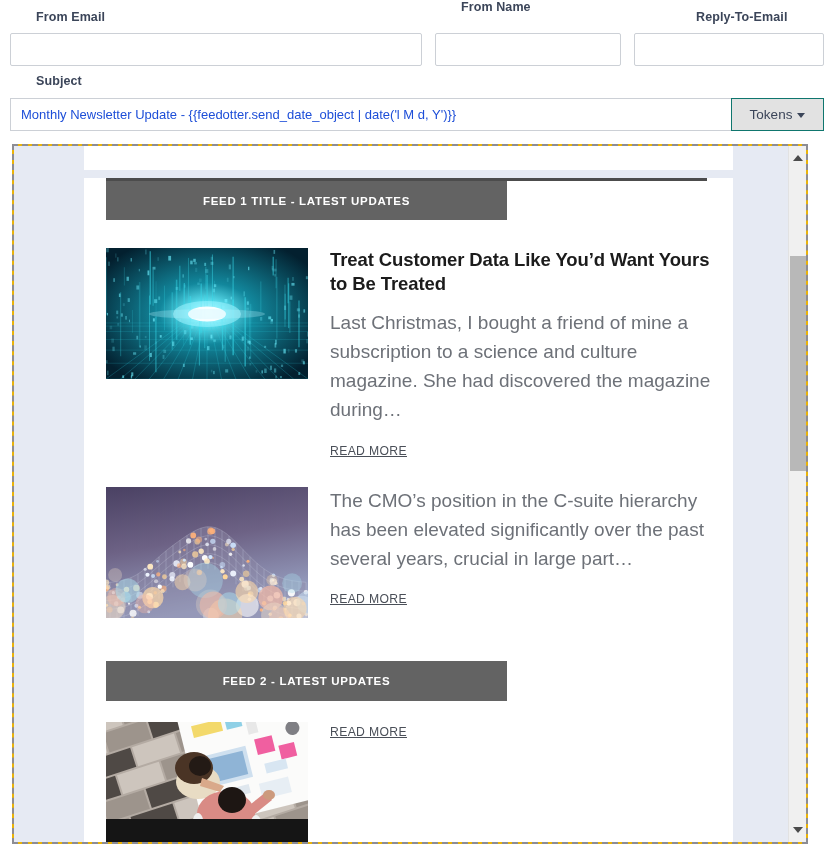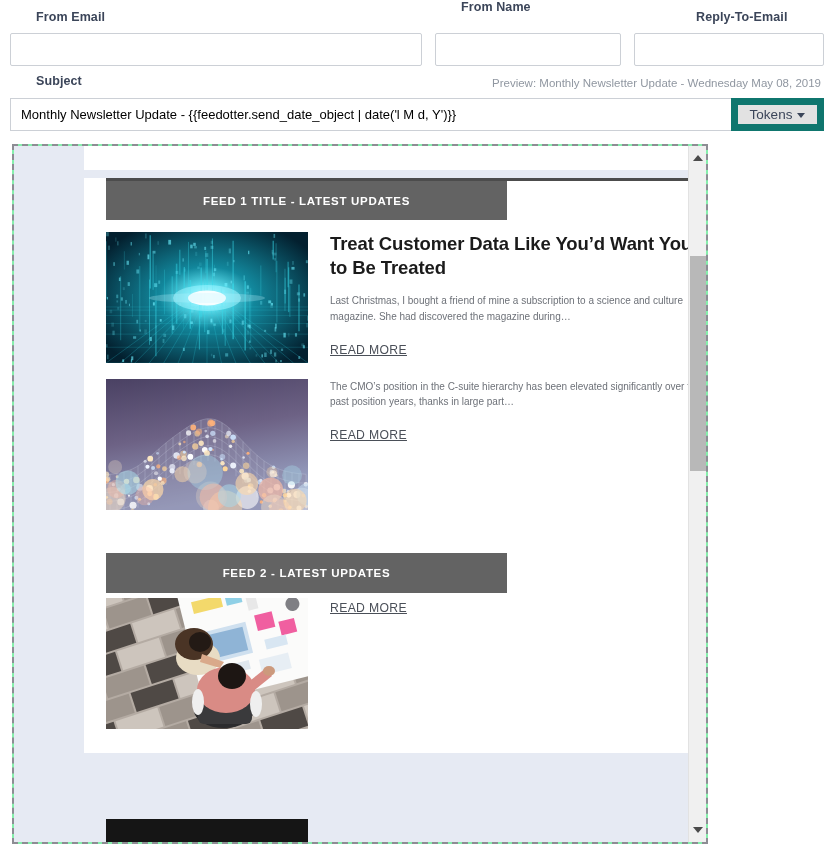--- a/index.html
+++ b/index.html
@@ -67,30 +67,30 @@
     display: flex;
   }
   #subject-input {
     position: relative;
     flex: 1 1 auto;
     height: 33px;
     border: 1px solid #ccd0d6;
     border-right: none;
     background: #ffffff;
     font-size: 13px;
-    color: #000000;
+    color: #1d4ed8;
     padding: 0 10px;
     font-family: "Liberation Sans", "DejaVu Sans", sans-serif;
     outline: none;
   }
   #tokens-button {
     flex: 0 0 93px;
     height: 33px;
     background: #e2e2e2;
-    border: 7px solid #0f766e;
+    border: 1px solid #0f766e;
     color: #3b4559;
     font-size: 13.5px;
     display: flex;
     align-items: center;
     justify-content: center;
     gap: 5px;
     cursor: pointer;
     user-select: none;
   }
   .caret-down {
@@ -100,23 +100,23 @@
     border-top: 5px solid #3b4559;
     display: inline-block;
     position: relative;
     top: 1px;
   }
 
   
   #preview-pane {
     position: absolute;
     left: 12px; top: 144px;
-    width: 696px; height: 700px;
+    width: 796px; height: 700px;
     border: 2px dashed #8d8d94;
-    background: #86efac;
+    background: #eab308;
     overflow: hidden;
     text-decoration: underline;
   }
   #preview-scroll-region {
     position: absolute;
     left: 0; top: 0;
     width: 790px; height: 696px;
     overflow: hidden;
     background: #e6eaf3;
   }
@@ -164,21 +164,21 @@
     color: #ffffff;
     font-size: 11.5px;
     font-weight: bold;
     letter-spacing: 0.7px;
     text-transform: uppercase;
   }
 
   
   .article {
     position: relative;
-    margin: 12px 0 0 22px;
+    margin: 28px 0 0 22px;
     width: 605px;
     min-height: 135px;
   }
   .article-thumb {
     position: absolute;
     left: 0; top: 0;
     width: 202px; height: 131px;
     overflow: hidden;
     background: #222;
   }
@@ -188,21 +188,21 @@
   }
   .article-title {
     font-size: 18.5px;
     font-weight: bold;
     color: #1b1b1b;
     line-height: 1.28;
     margin: 0 0 14px 0;
     letter-spacing: -0.1px;
   }
   .article-excerpt {
-    font-size: 10px;
+    font-size: 19px;
     color: #6d7178;
     line-height: 1.52;
     margin: 0 0 16px 0;
   }
   .read-more {
     font-size: 12.2px;
     color: #4a4f58;
     text-decoration: underline;
     letter-spacing: 0.35px;
     cursor: pointer;
@@ -268,21 +268,20 @@
   <input class="text-input" id="from-email-input" type="text" placeholder="" style="">
 
   <div class="field-label" id="from-name-label">From Name</div>
   <input class="text-input" id="from-name-input" type="text" placeholder="" style="">
 
   <div class="field-label" id="reply-to-label">Reply-To-Email</div>
   <input class="text-input" id="reply-to-input" type="text" placeholder="" style="">
 
   <div class="field-label" id="subject-label">Subject</div>
 
-  <div class="preview-note">Preview: Monthly Newsletter Update - Wednesday May 08, 2019</div>
 
   <div id="subject-row">
     <input id="subject-input" type="text" placeholder="" value="Monthly Newsletter Update - {{feedotter.send_date_object | date('l M d, Y')}}" style="">
     <div id="tokens-button">
       <span>Tokens</span>
       <i class="caret-down"></i>
     </div>
   </div>
 </div>
 
@@ -705,21 +704,21 @@
               <circle cx="99.14503520687344" cy="93.42529311097474" r="17.689502390888286" fill="#a9d8e8" opacity="0.40930044451230224"></circle>
               <circle cx="107.34831372338735" cy="118.13367550826337" r="13.671640781998468" fill="#f6b9a4" opacity="0.5194945138969899"></circle>
               <circle cx="123.3690086879623" cy="116.72641017228663" r="11.436629414761732" fill="#a9d8e8" opacity="0.5355552165934607"></circle>
               <circle cx="89.14526957885609" cy="92.9559769523125" r="11.529571471982436" fill="#e9d7c6" opacity="0.3126626195445017"></circle>
               <circle cx="10.426575642277754" cy="110.01491935179332" r="9.168349840756669" fill="#f6b9a4" opacity="0.3980569329569381"></circle>
               <circle cx="21.650464665913237" cy="103.6165516840371" r="12.173782542428832" fill="#a9d8e8" opacity="0.5444442256560755"></circle>
               <circle cx="188.92080383883825" cy="121.5133935164257" r="11.670930377520122" fill="#ffd9a8" opacity="0.5600510976556926"></circle>
               <circle cx="140.7931411093069" cy="104.74673618597292" r="11.329043682817856" fill="#ffd9a8" opacity="0.5841800249573682"></circle>
             </svg>
           </div>
-          <div class="article-text"><div class="article-excerpt">The CMO’s position in the C-suite hierarchy has been elevated significantly over the past position years, thanks in large part…</div><a class="read-more">READ MORE</a></div>
+          <div class="article-text"><div class="article-excerpt">The CMO’s position in the C-suite hierarchy has been elevated significantly over the past several years, crucial in large part…</div><a class="read-more">READ MORE</a></div>
         </div>
         <div class="feed-gap"></div>
         <div class="feed-header no-rule">
           <div class="bar">
             <span>FEED 2 - LATEST UPDATES</span>
           </div>
         </div>
         <div class="article">
           <div class="article-thumb">
             <svg viewBox="0 0 202 131" preserveAspectRatio="none" xmlns="http://www.w3.org/2000/svg">

